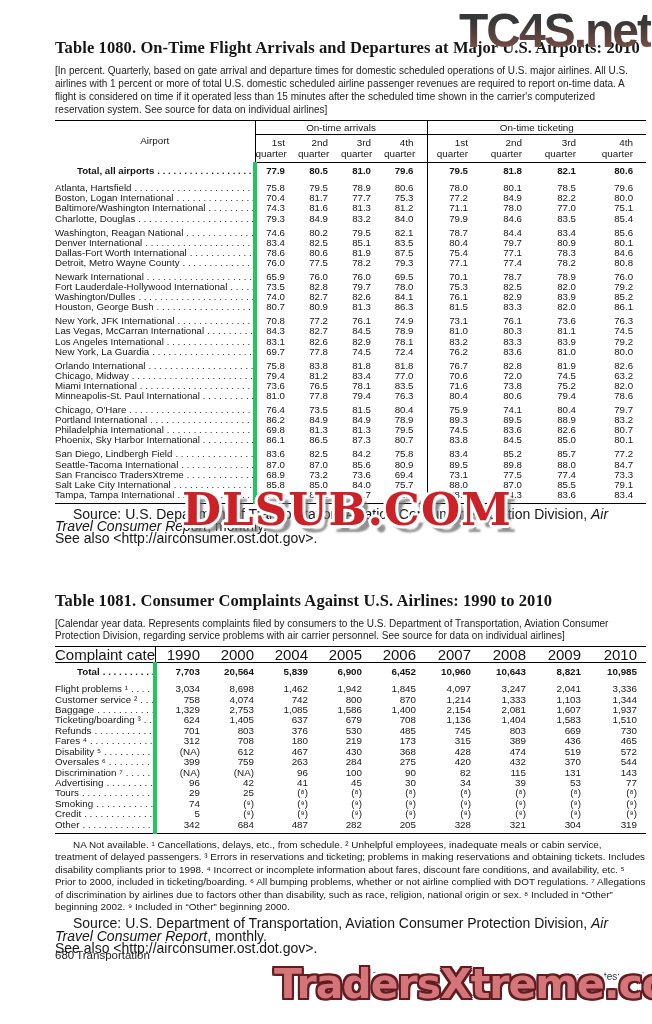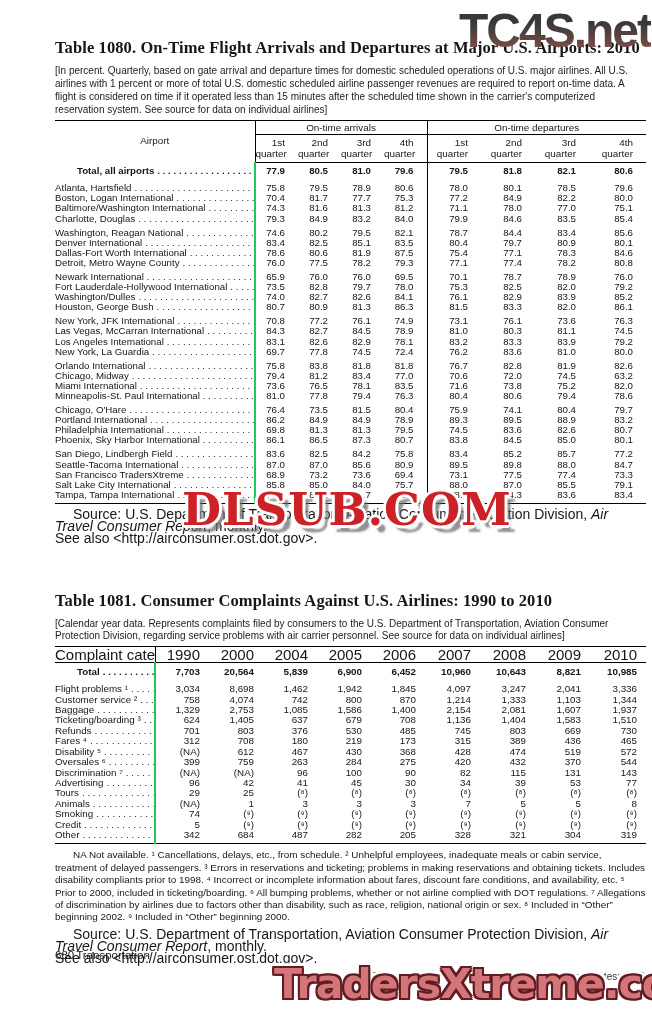--- a/index.html
+++ b/index.html
@@ -13,21 +13,21 @@
              font-size:16.5px;line-height:19px;letter-spacing:.1px;margin:0 0 5px 0;}
   .tbl-note{font-size:10px;line-height:12.9px;margin:8px 0 3px 0;color:#1c1c1c;}
 
   
   table{border-collapse:collapse;table-layout:fixed;width:591px;
         border-top:1.5px solid #000;border-bottom:1.5px solid #000;}
   th,td{padding:0;font-weight:normal;font-size:9.7px;line-height:10.1px;
         white-space:nowrap;overflow:hidden;}
   .num{text-align:right;}
   .bL{border-left:1px solid #000;}
-  .lab{border-right:2px solid #22c55e;}
+  .lab{border-right:4px solid #22c55e;}
   .lead{display:flex;overflow:hidden;}
   .lead .lbl{white-space:nowrap;flex:0 0 auto;}
   .lead::after{content:". . . . . . . . . . . . . . . . . . . . . . . . . . . . . . . . . . . . . . . . . . . . . . . . . .";
                flex:1 1 0;min-width:0;overflow:hidden;white-space:nowrap;padding-left:3px;color:#222;}
   tr.gap td{padding-top:4px;}
   tr.total td{font-weight:bold;padding-top:3.5px;padding-bottom:4px;}
   tr.total .lead{padding-left:22px;}
 
   
   #t1080 thead th{text-align:center;font-size:9.9px;}
@@ -95,21 +95,21 @@
           <col style="width:43px">
         <col style="width:54px">
           <col style="width:54px">
           <col style="width:54px">
           <col style="width:57px">
       </colgroup>
       <thead>
         <tr>
           <th rowspan="2" class="airhead">Airport</th>
           <th colspan="4" class="grp">On-time arrivals</th>
-          <th colspan="4" class="grp bL">On-time departures</th>
+          <th colspan="4" class="grp bL">On-time ticketing</th>
         </tr>
         <tr>
           <th class="qtr">1st
 quarter</th>
           <th class="qtr">2nd
 quarter</th>
           <th class="qtr">3rd
 quarter</th>
           <th class="qtr">4th
 quarter</th>
@@ -805,36 +805,20 @@
             <td class="num">(⁸)</td>
             <td class="num">(⁸)</td>
             <td class="num">(⁸)</td>
             <td class="num">(⁸)</td>
             <td class="num">(⁸)</td>
             <td class="num">(⁸)</td>
           </tr>
             <tr>
             <td class="lab">
                 <div class="lead">
-                  <span class="lbl">Animals</span>
-                </div>
-              </td>
-            <td class="num">(NA)</td>
-            <td class="num">1</td>
-            <td class="num">3</td>
-            <td class="num">3</td>
-            <td class="num">3</td>
-            <td class="num">7</td>
-            <td class="num">5</td>
-            <td class="num">5</td>
-            <td class="num">8</td>
-          </tr>
-            <tr>
-            <td class="lab">
-                <div class="lead">
                   <span class="lbl">Smoking</span>
                 </div>
               </td>
             <td class="num">74</td>
             <td class="num">(⁹)</td>
             <td class="num">(⁹)</td>
             <td class="num">(⁹)</td>
             <td class="num">(⁹)</td>
             <td class="num">(⁹)</td>
             <td class="num">(⁹)</td>

